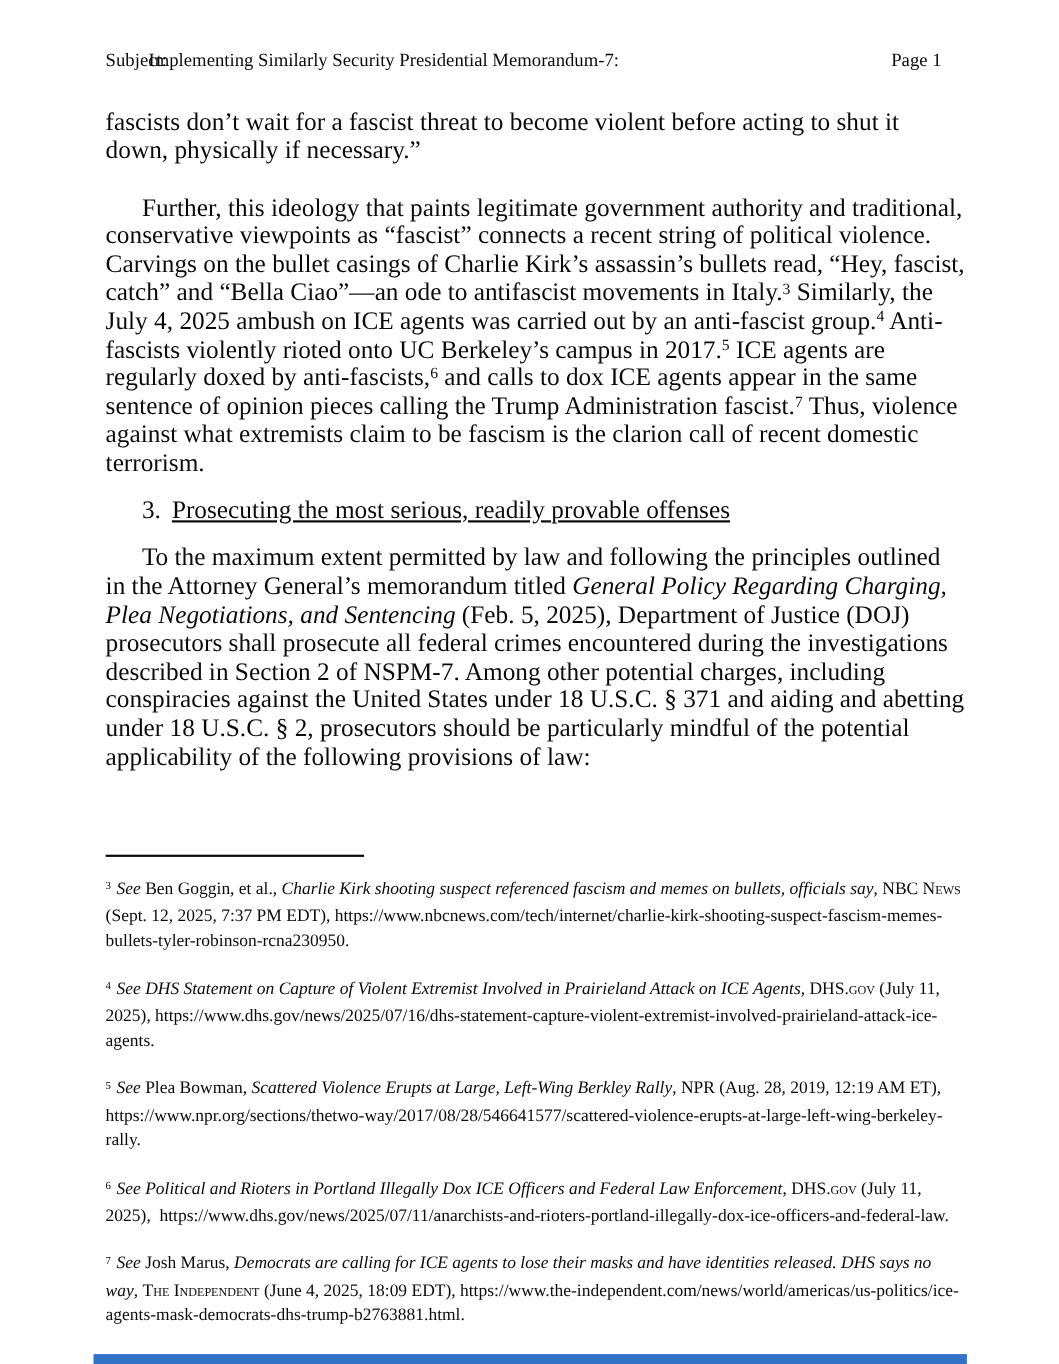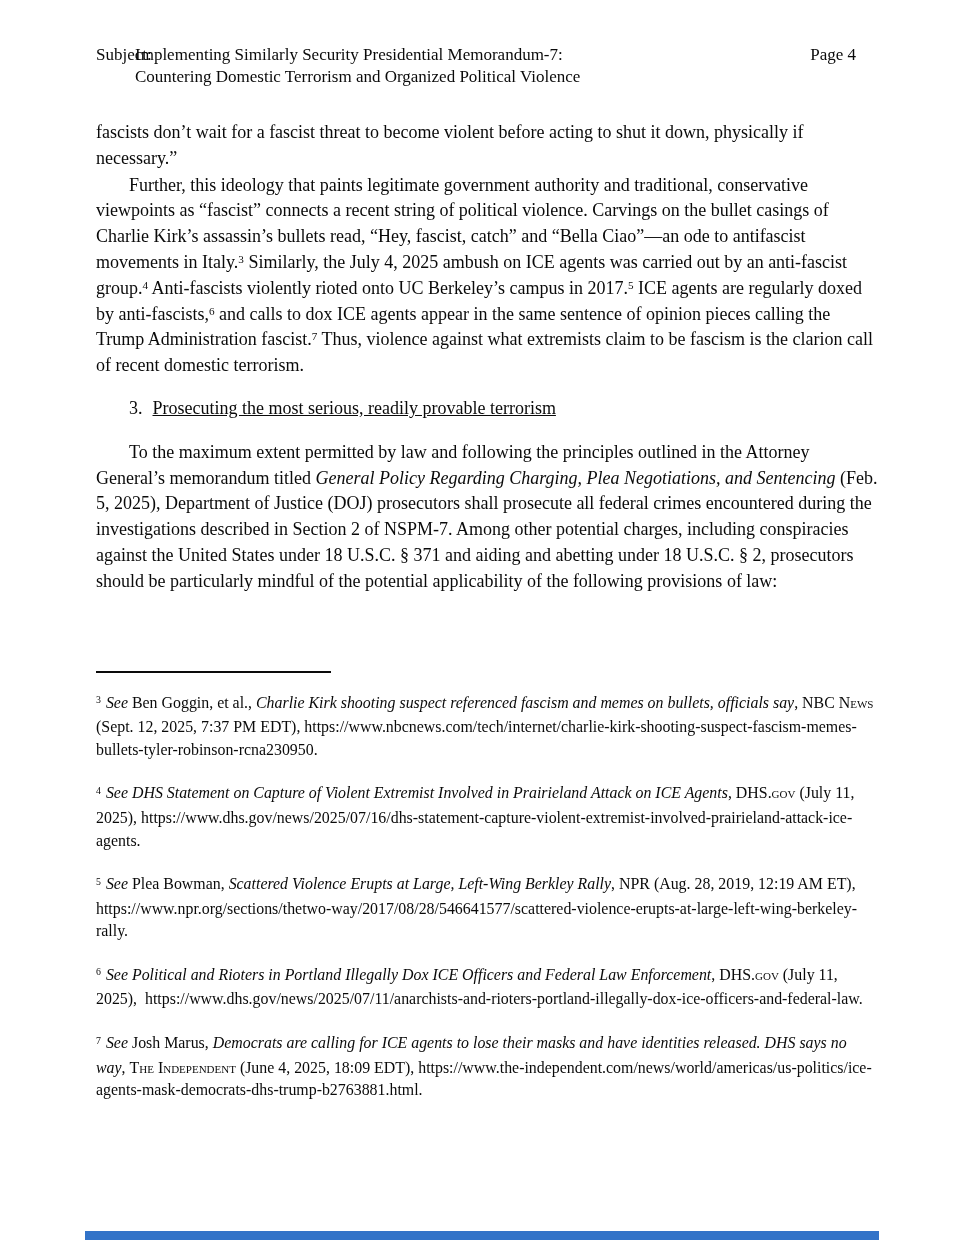--- a/index.html
+++ b/index.html
@@ -26,24 +26,24 @@
     justify-content:space-between;
     align-items:flex-start;
     font-size:17px;
     line-height:22px;
   }
   .hdr-left{display:flex;}
   .hdr-label{width:39px;flex:0 0 39px;}
   .hdr-subject{white-space:nowrap;}
   .hdr-page{margin-right:22px;white-space:nowrap;}
   
-  .bodytext{font-size:18px;line-height:25.8px;}
+  .bodytext{font-size:23px;line-height:25.8px;}
   .para{margin:0;}
   .p1{margin-top:32px;}
-  .p2{margin-top:1px;text-indent:33px;}
+  .p2{margin-top:26px;text-indent:33px;}
   .heading{margin-top:17px;padding-left:33px;}
   .heading .num{margin-right:10px;}
   .p3{margin-top:18px;text-indent:33px;}
   
   .fn-area{margin-top:0;}
   .fn-rule{
     margin-top:76px;
     width:235px;
     height:0;
     border-top:2px solid #0a0a0a;
@@ -80,30 +80,29 @@
 <body>
 
 <div class="page" style="background: rgb(255, 255, 255); color: rgb(10, 10, 10);">
   <div class="content">
 
     <div class="hdr">
       <div class="hdr-left">
         <div class="hdr-label">Subject:</div>
         <div class="hdr-subject">
           <div>Implementing Similarly Security Presidential Memorandum-7:</div>
-          <div>Countering Domestic Terrorism and Organized Political Violence</div>
         </div>
       </div>
-      <div class="hdr-page">Page 4</div>
+      <div class="hdr-page">Page 1</div>
     </div>
 
     <div class="bodytext">
       <p class="para p1">fascists don’t wait for a fascist threat to become violent before acting to shut it down, physically if necessary.”</p>
       <p class="para p2"><span>Further, this ideology that paints legitimate government authority and traditional, conservative viewpoints as “fascist” connects a recent string of political violence. Carvings on the bullet casings of Charlie Kirk’s assassin’s bullets read, “Hey, fascist, catch” and “Bella Ciao”—an ode to antifascist movements in Italy.</span><sup class="s">3</sup><span> Similarly, the July 4, 2025 ambush on ICE agents was carried out by an anti-fascist group.</span><sup class="s">4</sup><span> Anti-fascists violently rioted onto UC Berkeley’s campus in 2017.</span><sup class="s">5</sup><span> ICE agents are regularly doxed by anti-fascists,</span><sup class="s">6</sup><span> and calls to dox ICE agents appear in the same sentence of opinion pieces calling the Trump Administration fascist.</span><sup class="s">7</sup><span> Thus, violence against what extremists claim to be fascism is the clarion call of recent domestic terrorism.</span></p>
-      <p class="para heading"><span class="num">3.</span><span><span class="ul">Prosecuting the most serious, readily provable terrorism</span></span></p>
+      <p class="para heading"><span class="num">3.</span><span><span class="ul">Prosecuting the most serious, readily provable offenses</span></span></p>
       <p class="para p3"><span>To the maximum extent permitted by law and following the principles outlined in the Attorney General’s memorandum titled </span><span class="it">General Policy Regarding Charging, Plea Negotiations, and Sentencing</span><span> (Feb. 5, 2025), Department of Justice (DOJ) prosecutors shall prosecute all federal crimes encountered during the investigations described in Section 2 of NSPM-7. Among other potential charges, including conspiracies against the United States under 18 U.S.C. § 371 and aiding and abetting under 18 U.S.C. § 2, prosecutors should be particularly mindful of the potential applicability of the following provisions of law:</span></p>
     </div>
 
     <div class="fn-area">
       <div class="fn-rule"></div>
       <div class="footnotes">
         <p class="footnote"><span class="fn-marker">3</span><span><span class="it">See</span><span> Ben Goggin, et al., </span><span class="it">Charlie Kirk shooting suspect referenced fascism and memes on bullets, officials say</span><span>, </span><span class="sc">NBC News</span><span> (Sept. 12, 2025, 7:37 PM EDT), https://www.nbcnews.com/tech/internet/charlie-kirk-shooting-suspect-fascism-memes-bullets-tyler-robinson-rcna230950.</span></span></p>
         <p class="footnote"><span class="fn-marker">4</span><span><span class="it">See DHS Statement on Capture of Violent Extremist Involved in Prairieland Attack on ICE Agents</span><span>, </span><span class="sc">DHS.gov</span><span> (July 11, 2025), https://www.dhs.gov/news/2025/07/16/dhs-statement-capture-violent-extremist-involved-prairieland-attack-ice-agents.</span></span></p>
         <p class="footnote"><span class="fn-marker">5</span><span><span class="it">See</span><span> Plea Bowman, </span><span class="it">Scattered Violence Erupts at Large, Left-Wing Berkley Rally</span><span>, NPR (Aug. 28, 2019, 12:19 AM ET), https://www.npr.org/sections/thetwo-way/2017/08/28/546641577/scattered-violence-erupts-at-large-left-wing-berkeley-rally.</span></span></p>
         <p class="footnote"><span class="fn-marker">6</span><span><span class="it">See Political and Rioters in Portland Illegally Dox ICE Officers and Federal Law Enforcement</span><span>, </span><span class="sc">DHS.gov</span><span> (July 11, 2025),&nbsp; https://www.dhs.gov/news/2025/07/11/anarchists-and-rioters-portland-illegally-dox-ice-officers-and-federal-law.</span></span></p>

